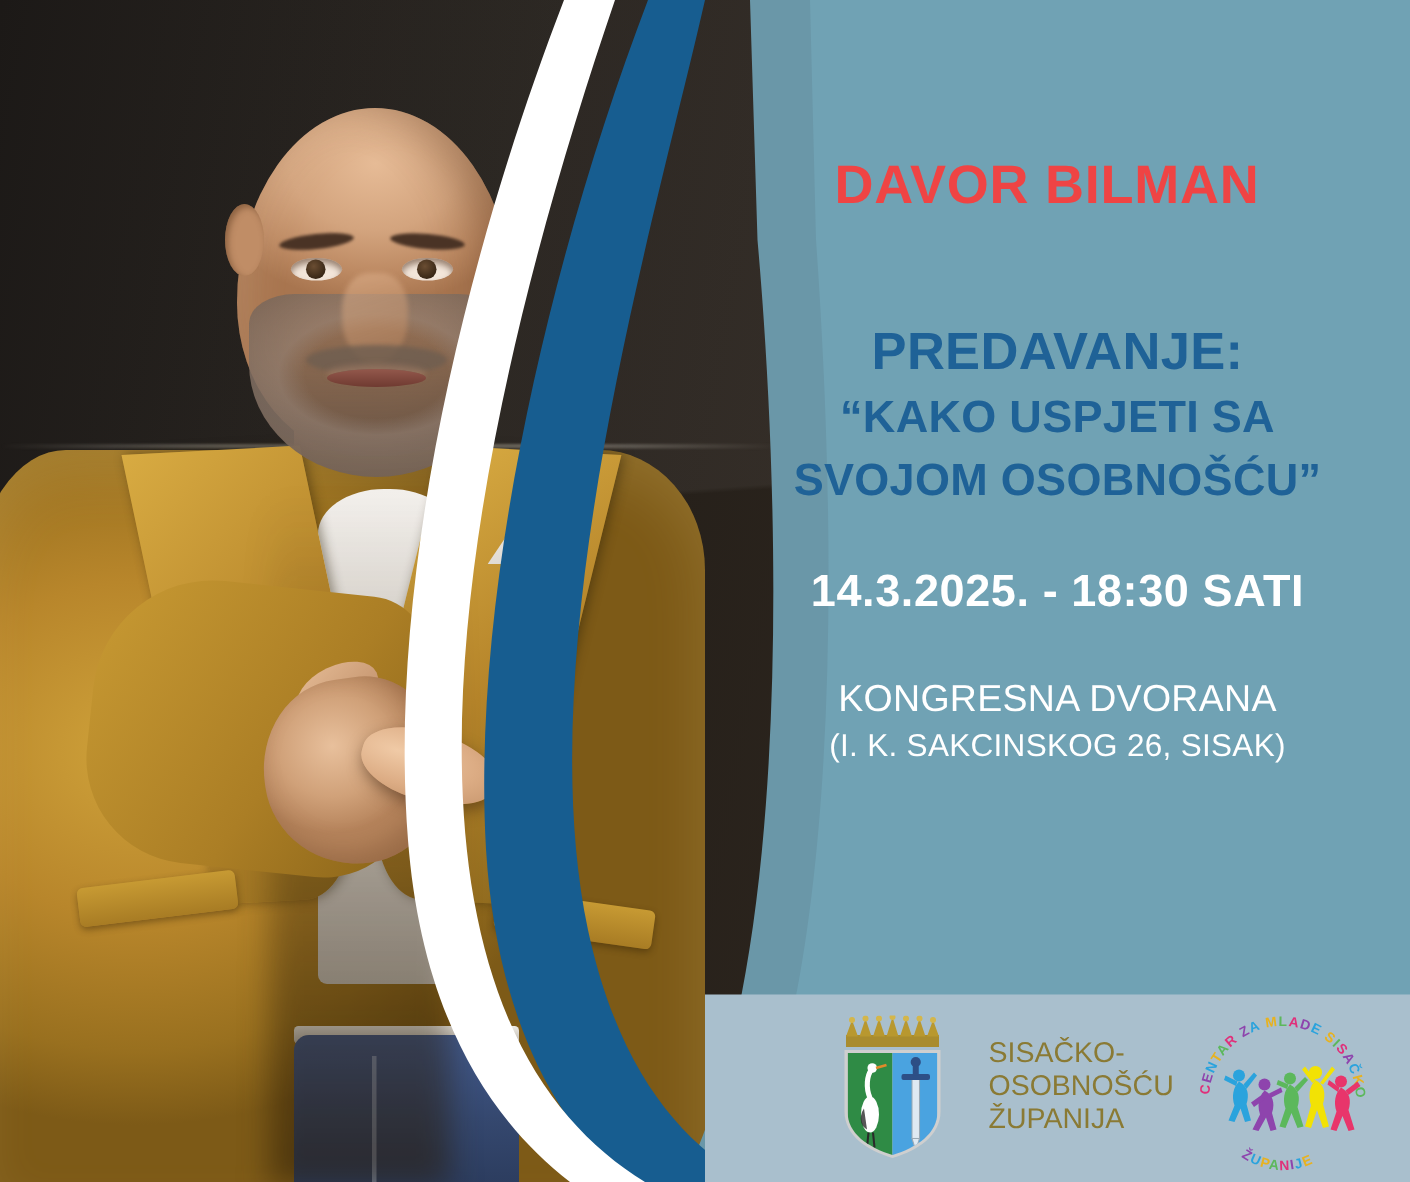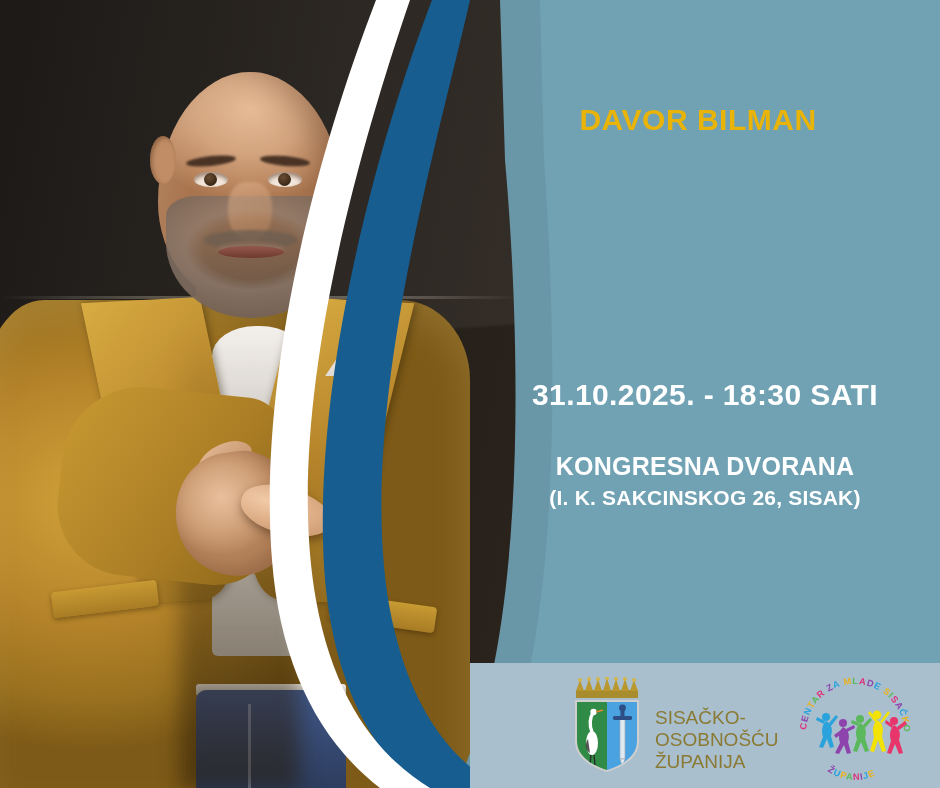--- a/index.html
+++ b/index.html
@@ -259,22 +259,22 @@
     position: absolute;
     left: 470px; top: 0;
     width: 470px; height: 788px;
     box-sizing: border-box;
     padding: 0 14px;
     text-align: center;
   }
   .title {
     position: absolute;
     left: 0; right: 14px; top: 104px;
-    color: #eab308;
-    font-size: 30px;
+    color: #ef4444;
+    font-size: 36px;
     font-weight: bold;
     letter-spacing: 0.5px;
     line-height: 1.05;
   }
   .subtitle-block {
     position: absolute;
     left: 0; right: 0; top: 215px;
     color: #1f6297;
     font-weight: bold;
   }
@@ -285,45 +285,45 @@
     left: 0; right: 0; top: 378px;
     color: #ffffff;
     font-size: 30px;
     font-weight: bold;
     letter-spacing: 0.4px;
   }
   .venue {
     position: absolute;
     left: 0; right: 0; top: 450px;
     color: #ffffff;
-    font-weight: bold;
+    font-weight: normal;
   }
   .venue-l1, .venue-l2 { font-size: 25px; line-height: 1.28; letter-spacing: 0.2px; }
   .venue-l3 { font-size: 21px; line-height: 1.35; margin-top: 2px; letter-spacing: 0.2px; }
 
   
   .logo-band {
     position: absolute;
     left: 470px; top: 663px;
     width: 470px; height: 125px;
     background: #a9bfcd;
   }
   .logo-band-inner {
     position: absolute;
     inset: 0;
     display: flex;
     align-items: center;
   }
 
   .coat-wrap {
     position: absolute;
-    left: 100px; top: 14px;
+    left: 88px; top: 14px;
     display: flex;
-    align-items: flex-end;
-    gap: 11px;
+    align-items: center;
+    gap: 27px;
   }
   .coat { position: relative; width: 74px; height: 96px; }
   .county-text {
     color: #8a7a34;
     font-size: 19px;
     font-weight: normal;
     line-height: 1.16;
     text-align: left;
     white-space: nowrap;
   }
@@ -390,22 +390,27 @@
                L 418 788 C 362 742 330 664 324 566 C 314 392 368 168 432 0 Z" fill="#175d90"></path>
 
       <path d="M 376 0 L 410 0 C 352 170 284 420 316 600 C 334 700 378 756 430 788
                L 380 788 C 318 740 280 664 272 560 C 258 382 312 166 376 0 Z" fill="#ffffff"></path>
     </svg>
   </div>
 
   <div class="content">
     <div class="title">DAVOR BILMAN</div>
 
-
-    <div class="datetime">31.10.2025. - 18:30 SATI</div>
+    <div class="subtitle-block">
+      <div class="sub-main">PREDAVANJE:</div>
+      <div class="sub-quote">“KAKO USPJETI SA</div>
+      <div class="sub-quote">SVOJOM OSOBNOŠĆU”</div>
+    </div>
+
+    <div class="datetime">14.3.2025. - 18:30 SATI</div>
 
     <div class="venue">
       <div class="venue-l1">KONGRESNA DVORANA</div>
       <div class="venue-l3">(I. K. SAKCINSKOG 26, SISAK)</div>
     </div>
   </div>
 
   <div class="logo-band">
     <div class="logo-band-inner">
 

